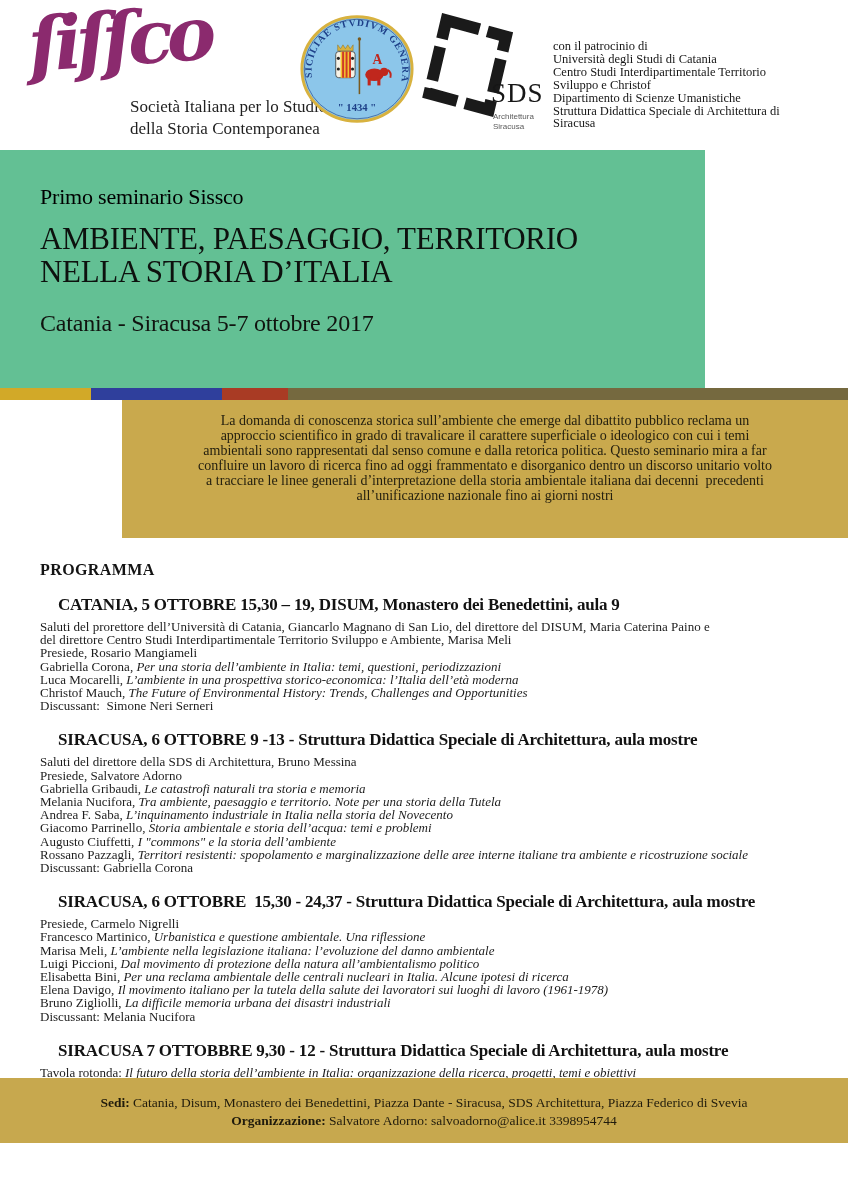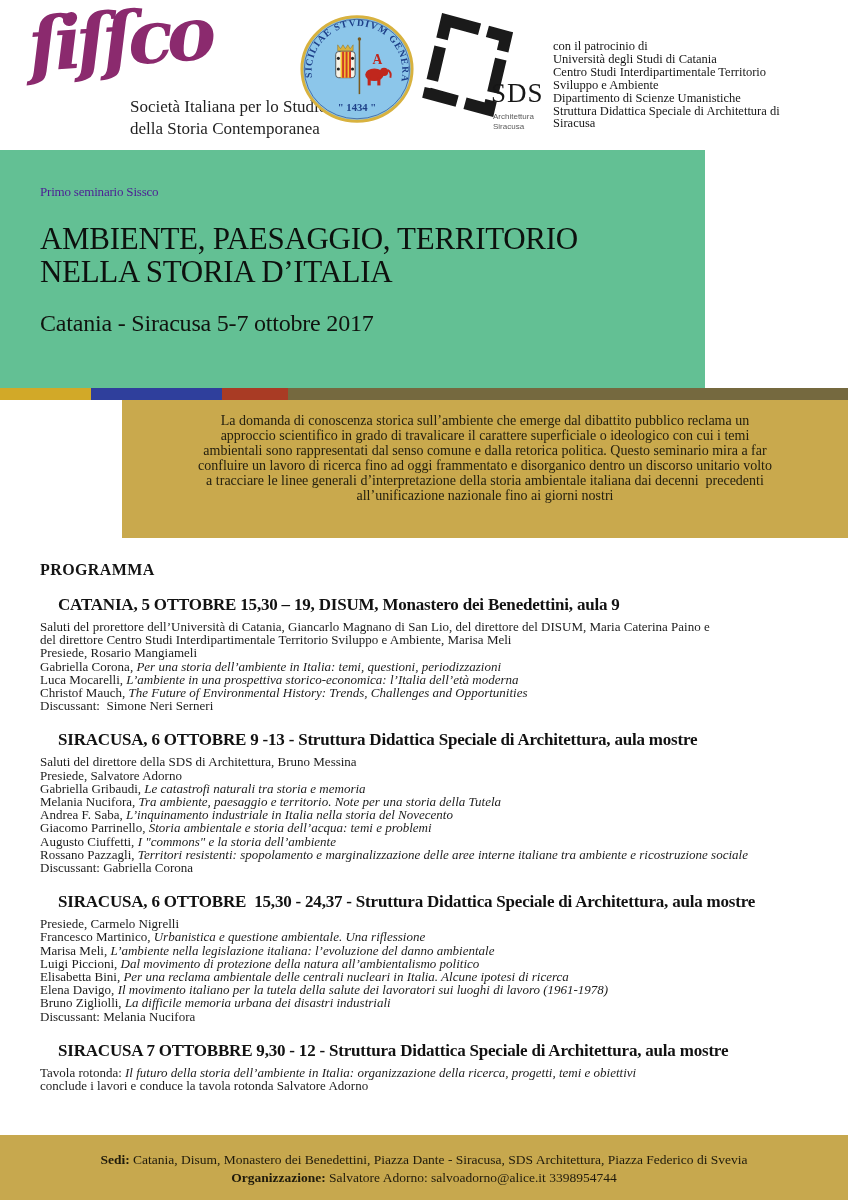--- a/index.html
+++ b/index.html
@@ -15,21 +15,21 @@
   .seal-svg{position:absolute;left:299px;top:14px;width:116px;height:110px;}
   .sds-svg{position:absolute;left:419px;top:13px;width:100px;height:104px;}
   .sds-acronym{position:absolute;left:491px;top:78px;font-size:27px;letter-spacing:1px;color:#161616;}
   .sds-caption{position:absolute;left:493px;top:112px;font-size:8px;line-height:1.3;color:#5a5a5a;
                font-family:"Liberation Sans", sans-serif;white-space:pre;}
   .patronage{position:absolute;left:553px;top:40px;font-size:12.5px;line-height:12.9px;color:#161616;}
   .pat-line{white-space:pre;}
 
   
   .banner{position:absolute;left:0;top:150px;width:705px;height:238px;background:var(--green,#63c094);}
-  .banner-kicker{position:absolute;left:40px;top:34px;font-size:13px;letter-spacing:-0.2px;color:#4c1d95;}
+  .banner-kicker{position:absolute;left:40px;top:34px;font-size:22px;letter-spacing:-0.2px;color:#000000;}
   .banner-title{position:absolute;left:40px;top:72px;font-size:31px;line-height:33px;font-weight:normal;
                 letter-spacing:-0.3px;color:#0d110e;white-space:pre;}
   .banner-subtitle{position:absolute;left:40px;top:160px;font-size:24px;letter-spacing:-0.2px;color:#10130f;}
 
   
   .stripes{position:absolute;left:0;top:388px;width:848px;height:12px;display:flex;}
   .stripe-yellow{width:91px;background:var(--stripe-yellow,#d2a928);}
   .stripe-blue{width:131px;background:var(--stripe-blue,#2f3f9c);}
   .stripe-red{width:66px;background:var(--stripe-red,#a93b24);}
   .stripe-olive{flex:1;background:var(--stripe-olive,#75693f);}
@@ -44,21 +44,21 @@
   .program-heading{position:absolute;left:40px;top:561px;font-size:16px;font-weight:bold;
                    letter-spacing:0.4px;color:#141414;}
   .sessions{position:absolute;left:40px;top:596px;width:795px;}
   .session{margin:0 0 19px 0;}
   .session-heading{margin:0 0 7px 18px;font-size:17px;font-weight:bold;letter-spacing:-0.2px;
                    line-height:17px;color:#121212;white-space:pre;}
   .pline{font-size:13px;line-height:13.2px;white-space:pre;color:#1c1c1c;}
   .pline .it{font-style:italic;}
 
   
-  .footer{position:absolute;left:0;top:1135px;width:848px;height:65px;
+  .footer{position:absolute;left:0;top:1078px;width:848px;height:65px;
           background:var(--footer-gold,#c7a84e);box-sizing:border-box;padding-top:16px;
           text-align:center;color:#201b0c;}
   .footer-line{font-size:13.5px;line-height:17.5px;white-space:pre;}
   .footer-line b{font-weight:bold;}
 </style>
 </head>
 <body>
 
 <div class="poster">
 
@@ -105,21 +105,21 @@
   <svg class="sds-svg" viewBox="0 0 110 115">
     <polygon points="30,8 96,26 77,107 11,89" fill="none" stroke="#1a1a1a" stroke-width="13" stroke-dasharray="38 9"></polygon>
   </svg>
   <div class="sds-acronym">SDS</div>
   <div class="sds-caption"><span>Architettura</span><br><span>Siracusa</span></div>
 
   <div class="patronage">
       <div class="pat-line">con il patrocinio di</div>
       <div class="pat-line">Università degli Studi di Catania</div>
       <div class="pat-line">Centro Studi Interdipartimentale Territorio</div>
-      <div class="pat-line">Sviluppo e Ambiente</div>
+      <div class="pat-line">Sviluppo e Christof</div>
       <div class="pat-line">Dipartimento di Scienze Umanistiche</div>
       <div class="pat-line">Struttura Didattica Speciale di Architettura di</div>
       <div class="pat-line">Siracusa</div>
     </div>
 
   <div class="banner">
     <div class="banner-kicker">Primo seminario Sissco</div>
     <div class="banner-title"><span>AMBIENTE, PAESAGGIO, TERRITORIO</span><br><span>NELLA STORIA D’ITALIA</span></div>
     <div class="banner-subtitle">Catania - Siracusa 5-7 ottobre 2017</div>
   </div>

